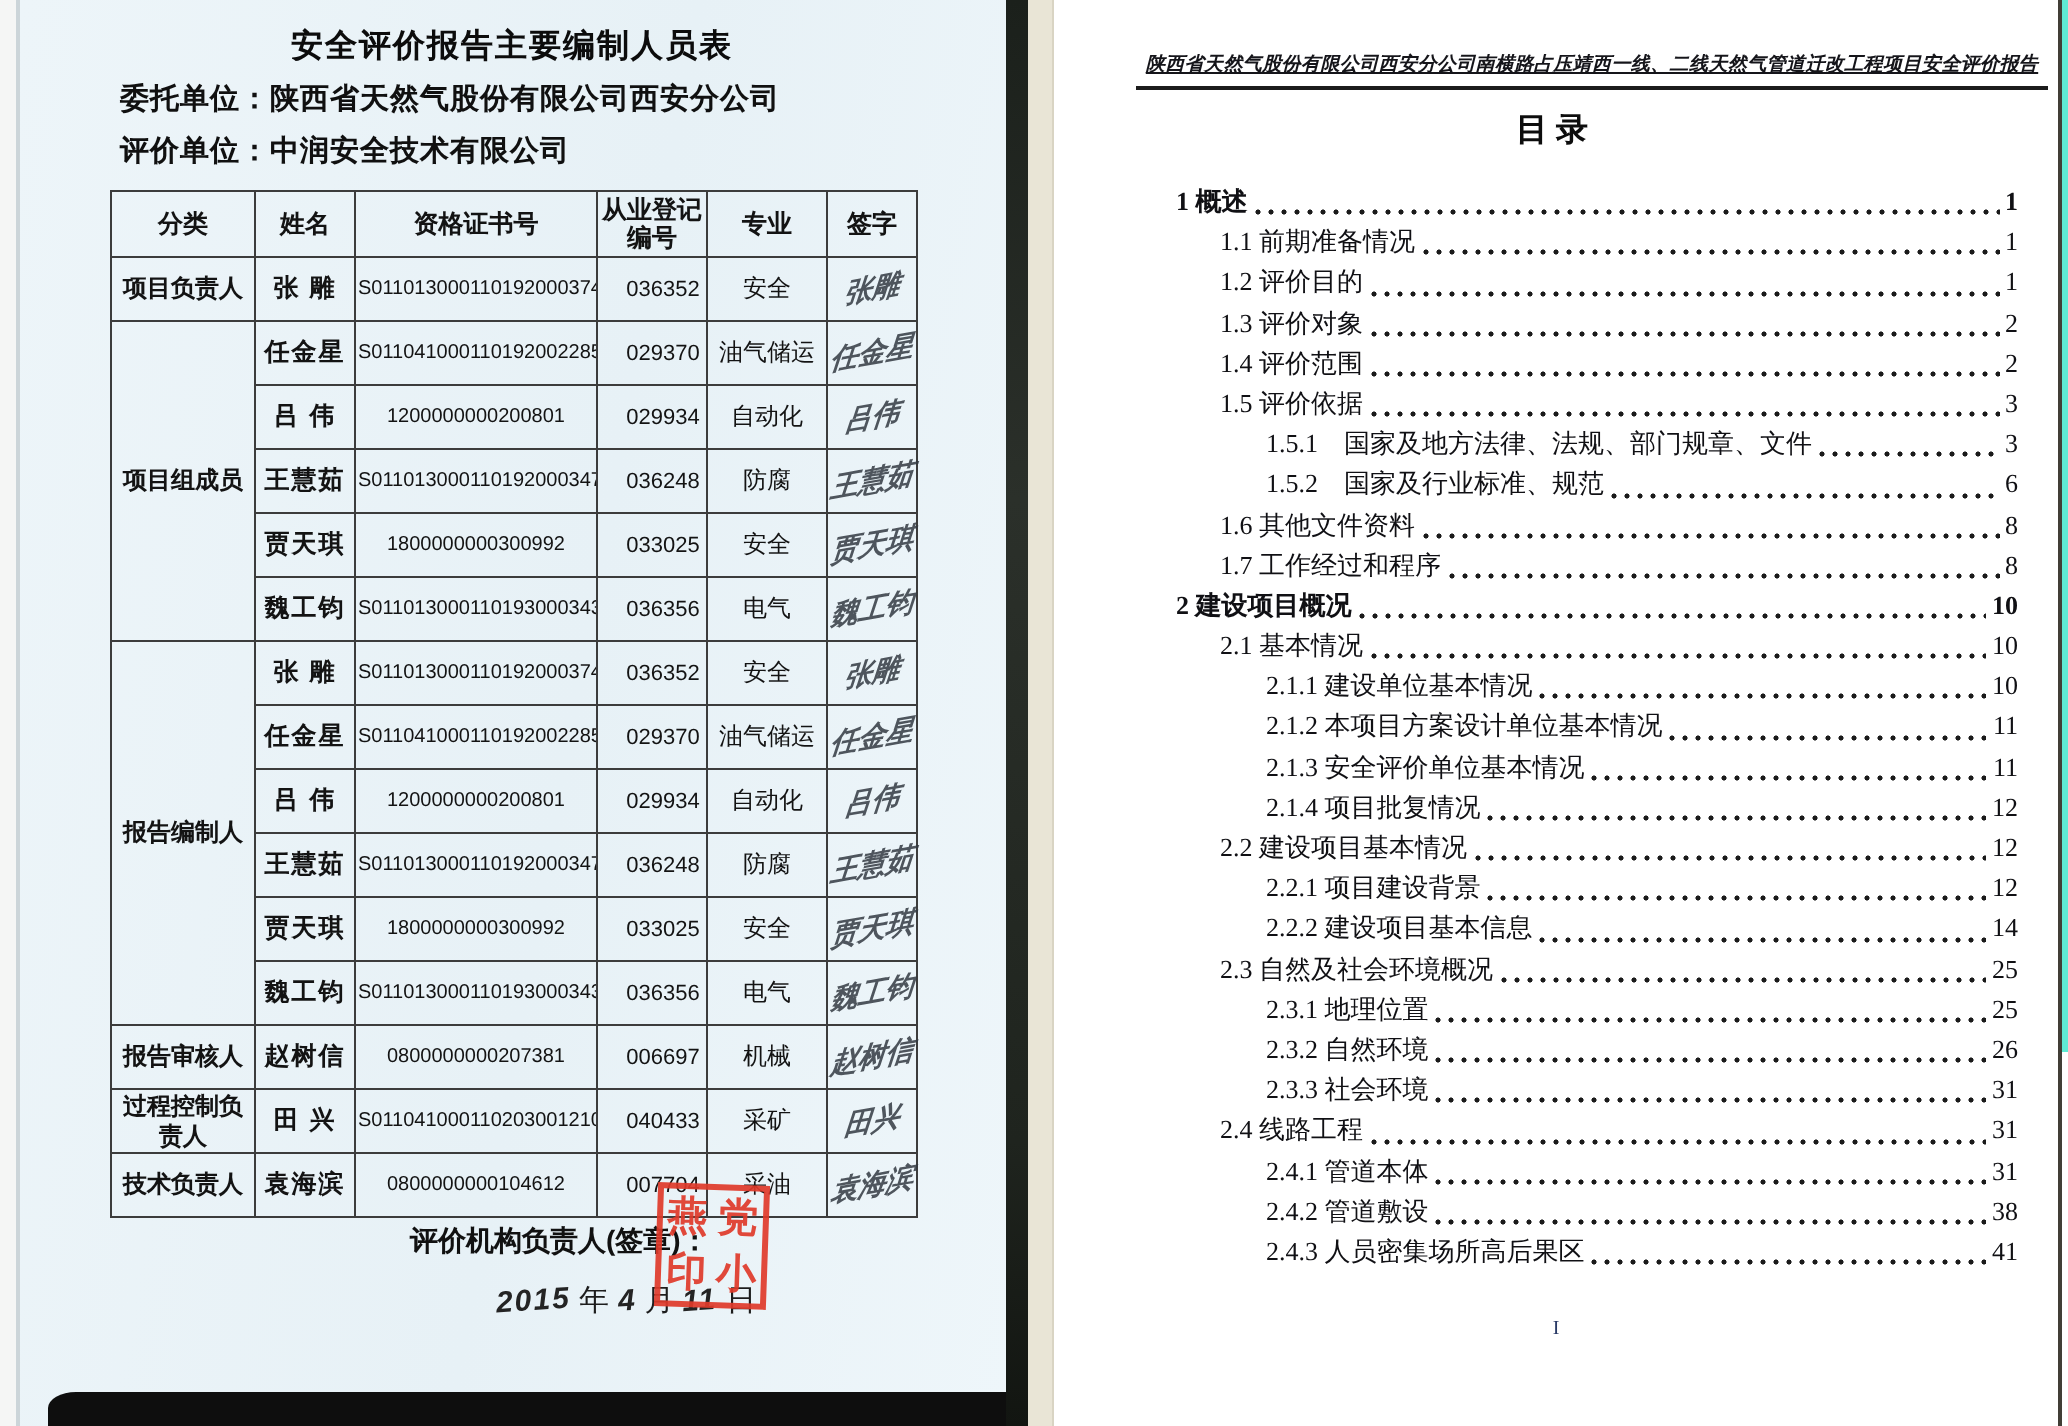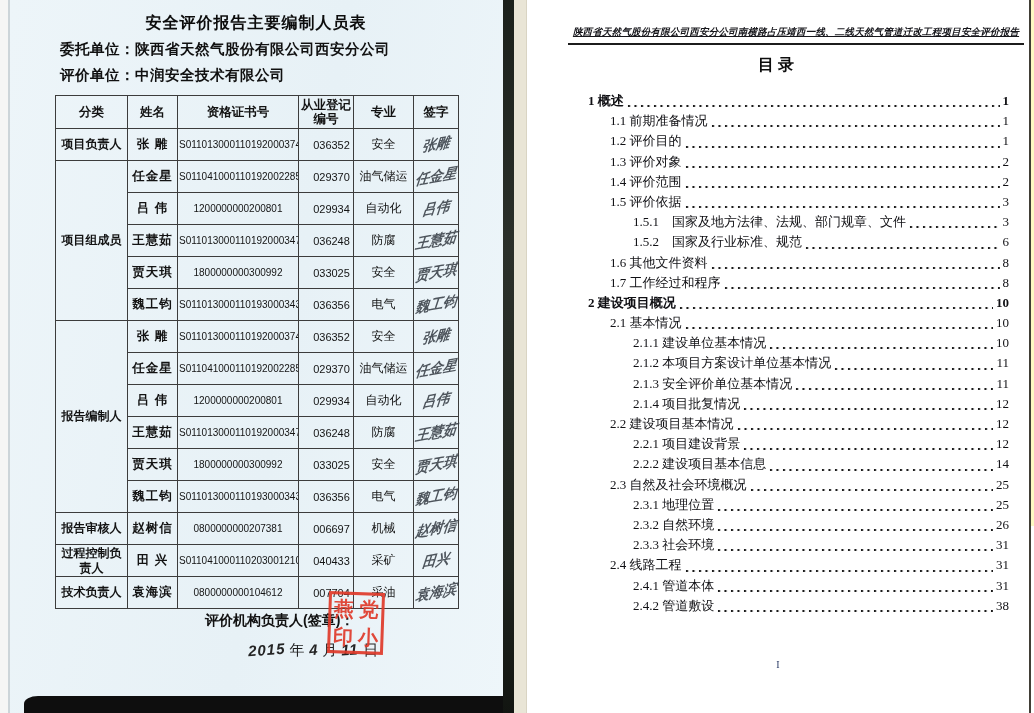--- a/index.html
+++ b/index.html
@@ -1,21 +1,21 @@
 <!DOCTYPE html>
 <html><head>
 <meta charset="utf-8">
 <style>
   html,body{margin:0;padding:0;}
   body{
     width:1034px;height:713px;overflow:hidden;background:#fff;
     font-family:"Liberation Sans",sans-serif;color:#111;
     -webkit-font-smoothing:antialiased;
   }
-  .stage{position:relative;width:1034px;height:526px;background:#fef9c3;}
+  .stage{position:relative;width:1034px;height:526px;background:#5eead4;}
 
   
   .left-edge{position:absolute;left:0;top:0;width:8px;height:713px;background:#f5f6f5;border-right:2px solid #ccd5d9;}
   .left-page{position:absolute;left:10px;top:0;width:493px;height:713px;
     background:linear-gradient(100deg,#edf5f9 0%,#e7f1f6 55%,#eef6fa 100%);}
   .lp-title{position:absolute;top:13px;left:96px;width:300px;text-align:center;
     font-size:16px;font-weight:bold;letter-spacing:1px;color:#0c0c0c;}
   .lp-unit{position:absolute;left:50px;font-size:14.5px;font-weight:bold;color:#101010;letter-spacing:.5px;white-space:nowrap;}
   .lp-unit1{top:40px;}
   .lp-unit2{top:66px;}
@@ -370,18 +370,23 @@
         <div class="toc-line l3">
           <span class="toc-label">2.4.1 管道本体</span>
           <span class="toc-dots"></span>
           <span class="toc-page">31</span>
         </div>
         <div class="toc-line l3">
           <span class="toc-label">2.4.2 管道敷设</span>
           <span class="toc-dots"></span>
           <span class="toc-page">38</span>
         </div>
+        <div class="toc-line l3">
+          <span class="toc-label">2.4.3 人员密集场所高后果区</span>
+          <span class="toc-dots"></span>
+          <span class="toc-page">41</span>
+        </div>
       </div>
     <div class="rp-pagenum">I</div>
   </div>
 
   <div class="right-edge"></div>
 </div>
 
 </body></html>

